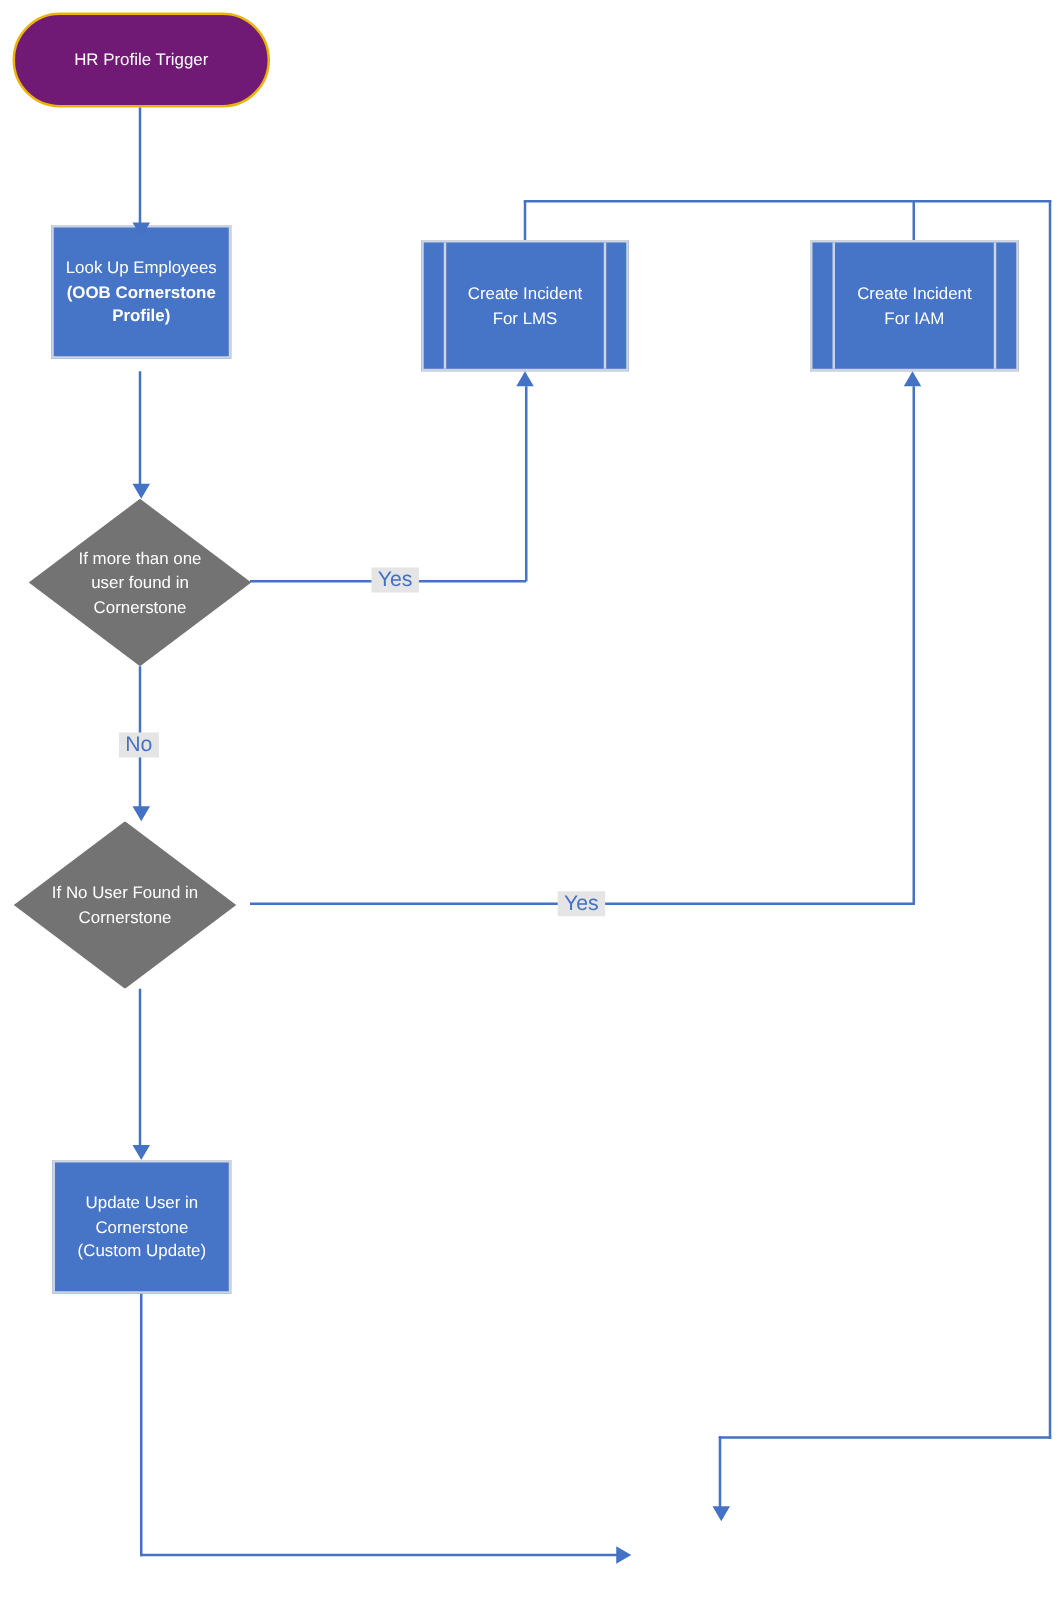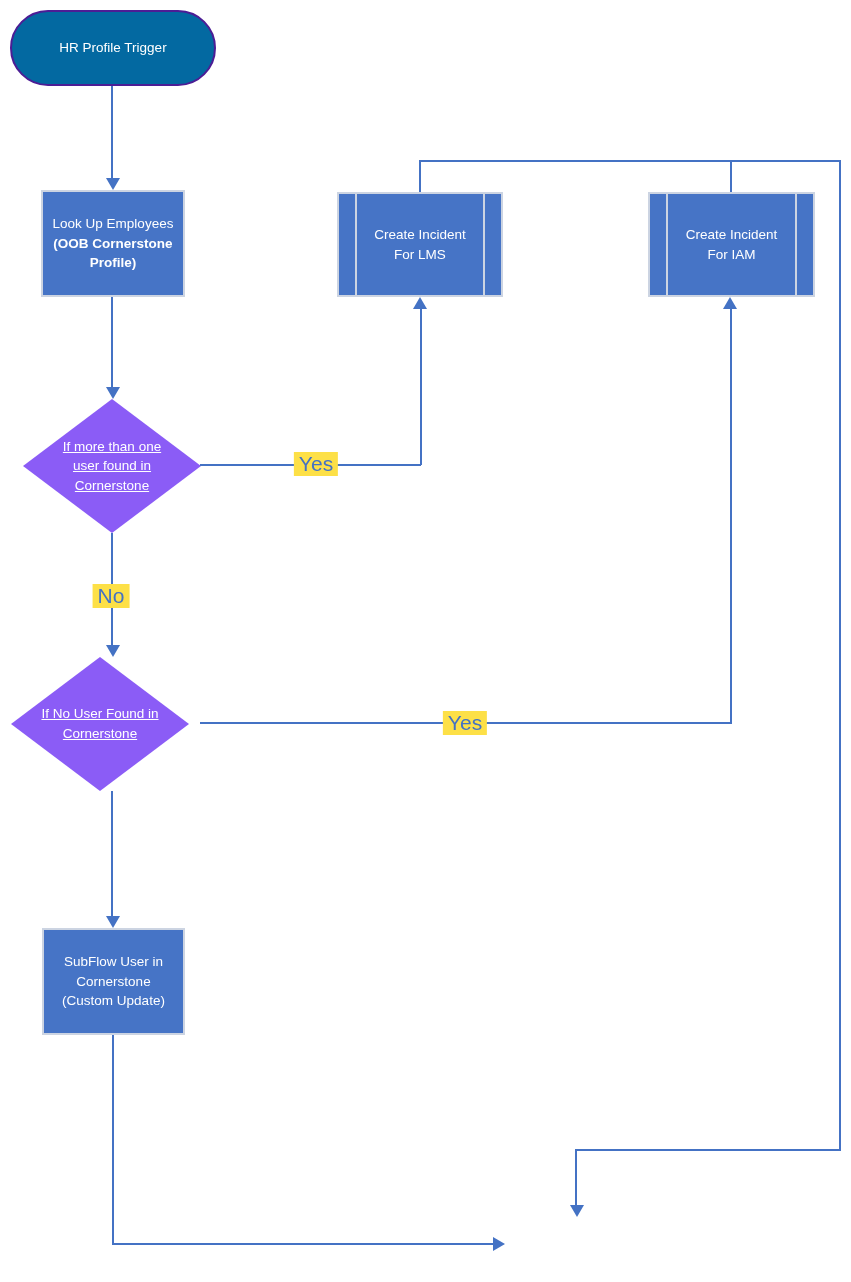--- a/index.html
+++ b/index.html
@@ -14,68 +14,67 @@
   .node{
     position:absolute;
     box-sizing:border-box;
     display:flex;flex-direction:column;
     align-items:center;justify-content:center;
     color:#ffffff;
     font-size:13.5px;line-height:1.45;
     text-align:center;
   }
   .terminator{
-    background:#0369a1;
-    border:2px solid #4c1d95;
+    background:#701a75;
+    border:2px solid #eab308;
     border-radius:40px;
   }
   .process{
     background:#4674C6;
     border:2px solid #CCD4E2;
   }
   .predef-line{
     position:absolute;top:0;bottom:0;width:2px;
     background:#CCD4E2;
   }
   .decision{
-    background:#8b5cf6;
+    background:#737373;
     clip-path:polygon(50% 0,100% 50%,50% 100%,0 50%);
-    text-decoration:underline;
   }
   .bold{font-weight:bold;}
   .node span{display:block;}
   
   .h-line,.v-line{position:absolute;background:#4472C4;}
   .h-line{height:2px;}
   .v-line{width:2px;}
   .arrow{position:absolute;width:0;height:0;}
   .arrow-down{border-left:7px solid transparent;border-right:7px solid transparent;border-top:12px solid #4472C4;}
   .arrow-up{border-left:7px solid transparent;border-right:7px solid transparent;border-bottom:12px solid #4472C4;}
   .arrow-right{border-top:7px solid transparent;border-bottom:7px solid transparent;border-left:12px solid #4472C4;}
   
   .edge-label{
     position:absolute;
     transform:translate(-50%,-50%);
-    background:#fde047;
+    background:#e5e5e5;
     color:#4472C4;
-    font-size:21px;
+    font-size:17px;
     padding:0 5px;
     white-space:nowrap;
   }
 </style>
 </head>
 <body>
 
 <div id="canvas">
 
   <div class="node terminator" style="left:10px;top:10px;width:206px;height:76px;">
     <span>HR Profile Trigger</span>
   </div>
 
-  <div class="node process" style="left:41px;top:190px;width:144px;height:107px;">
+  <div class="node process" style="left:41px;top:180px;width:144px;height:107px;">
     <span>Look Up Employees</span>
     <span class="bold">(OOB Cornerstone</span>
     <span class="bold">Profile)</span>
   </div>
 
   <div class="node process" style="left:337px;top:192px;width:166px;height:105px;">
     <div class="predef-line" style="left:16px;"></div>
     <div class="predef-line" style="right:16px;"></div>
     <span>Create Incident</span>
     <span>For LMS</span>
@@ -93,21 +92,21 @@
     <span>user found in</span>
     <span>Cornerstone</span>
   </div>
 
   <div class="node decision" style="left:11px;top:657px;width:178px;height:134px;">
     <span>If No User Found in</span>
     <span>Cornerstone</span>
   </div>
 
   <div class="node process" style="left:42px;top:928px;width:143px;height:107px;">
-    <span>SubFlow User in</span>
+    <span>Update User in</span>
     <span>Cornerstone</span>
     <span>(Custom Update)</span>
   </div>
 
 
   <div class="v-line" style="left:111px;top:86px;height:94px;"></div>
   <div class="arrow arrow-down" style="left:106px;top:178px;"></div>
 
   <div class="v-line" style="left:111px;top:297px;height:91px;"></div>
   <div class="arrow arrow-down" style="left:106px;top:387px;"></div>

